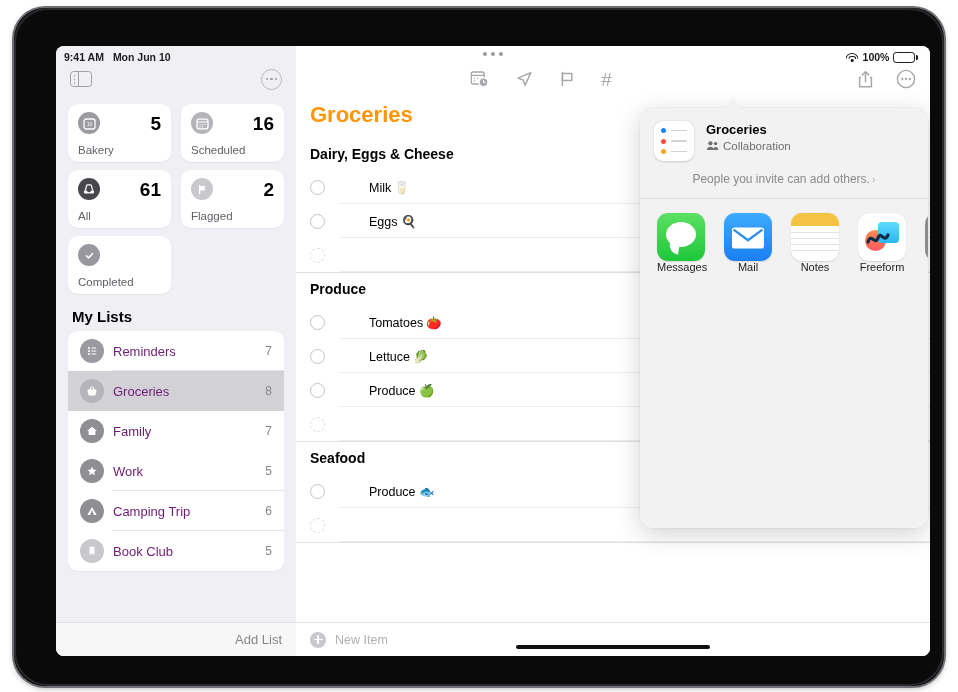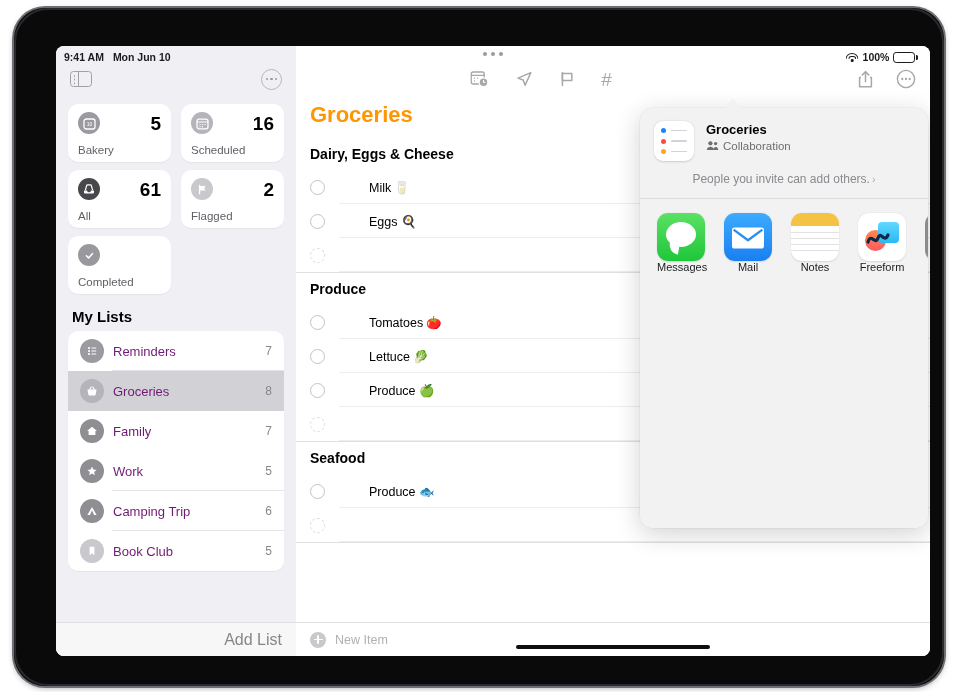--- a/index.html
+++ b/index.html
@@ -124,21 +124,21 @@
   .lico{width:24px;height:24px;border-radius:50%;margin-right:9px;display:flex;align-items:center;
         justify-content:center;flex:0 0 auto;}
   .lico svg{display:block;}
   .lname{font-size:13px;color:#701a75;flex:1;}
   .lcnt{font-size:12px;color:#86868b;}
 
   #sidebar-foot{
     margin-top:auto;height:34px;display:flex;align-items:center;justify-content:flex-end;
     padding-right:14px;border-top:1px solid #e0e0e4;background:#f7f7f7;
   }
-  #sidebar-foot span{font-size:16px;color:#86868b;cursor:pointer;}
+  #sidebar-foot span{font-size:13px;color:#86868b;cursor:pointer;}
 
   
   #detail{
     position:absolute;left:240px;top:0;right:0;height:100%;background:#fff;
     display:flex;flex-direction:column;
   }
   #toolbar{
     height:50px;display:flex;align-items:center;padding:16px 14px 0 0;position:relative;
   }
   #tb-left{position:absolute;left:50%;transform:translateX(-50%);display:flex;gap:26px;align-items:center;

